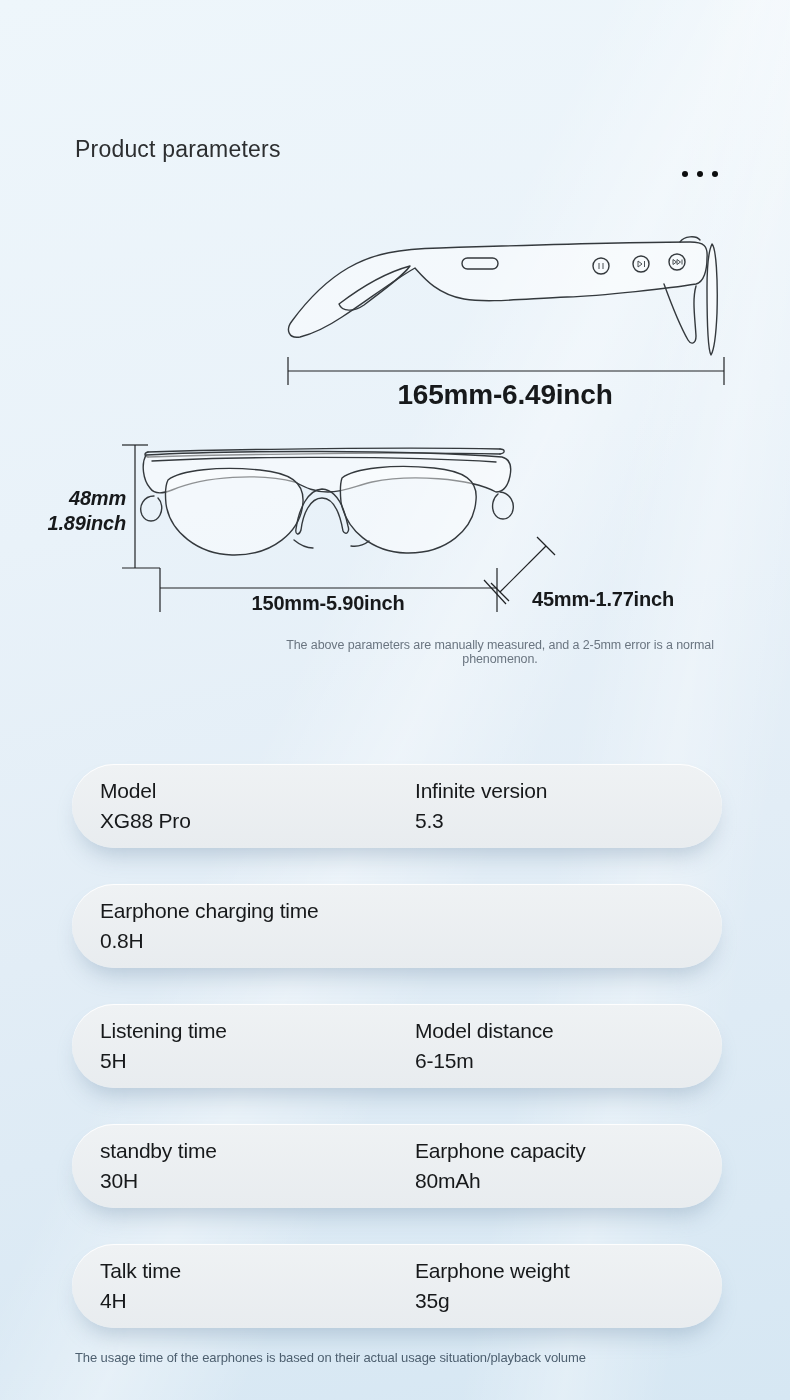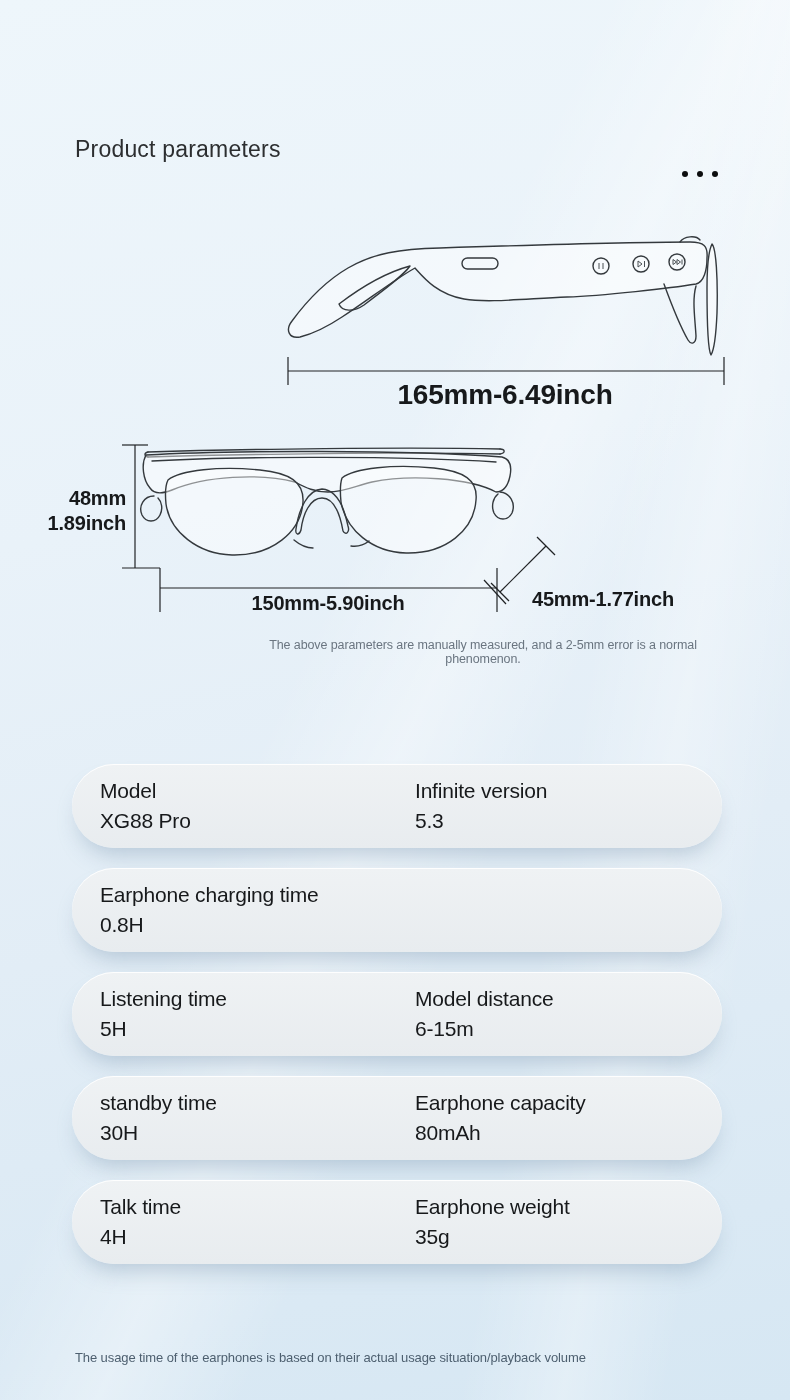--- a/index.html
+++ b/index.html
@@ -24,30 +24,30 @@
   }
   .more{
     position:absolute;left:682px;top:171px;display:flex;gap:9px;
   }
   .more .dot{width:6px;height:6px;border-radius:50%;background:#0c0d0e;}
   svg{position:absolute;overflow:visible;}
   .dim-label{
     position:absolute;font-weight:700;color:#17191b;letter-spacing:-.2px;
   }
   .dim-temple{left:330px;top:379px;width:350px;text-align:center;font-size:28px;}
-  .dim-height{left:36px;top:486px;width:90px;text-align:right;font-size:20px;line-height:25px;}
+  .dim-height{left:36px;top:486px;width:90px;text-align:right;font-size:20px;line-height:25px;font-style:italic;}
   .dim-width{left:228px;top:592px;width:200px;text-align:center;font-size:20px;}
   .dim-diag{left:532px;top:588px;font-size:20px;}
   .note{
-    position:absolute;left:236px;top:638px;width:494px;text-align:center;
+    position:absolute;left:253px;top:638px;width:494px;text-align:center;
     font-size:12.5px;color:#6a7580;letter-spacing:-.1px;
   }
   .specs{
     position:absolute;left:72px;top:764px;width:650px;
-    display:flex;flex-direction:column;gap:20px;
+    display:flex;flex-direction:column;gap:36px;
   }
   .card{
     height:84px;border-radius:42px;
     background:linear-gradient(180deg,#eff2f4 0%,#e8eceF 100%);
     box-shadow:0 14px 22px -8px rgba(124,150,176,.45), inset 0 1px 0 rgba(255,255,255,.9);
     display:flex;align-items:center;padding-left:28px;box-sizing:border-box;
   }
   .col-left{width:315px;flex:0 0 315px;}
   .col-right{flex:1;}
   .spec-label,.spec-value{

